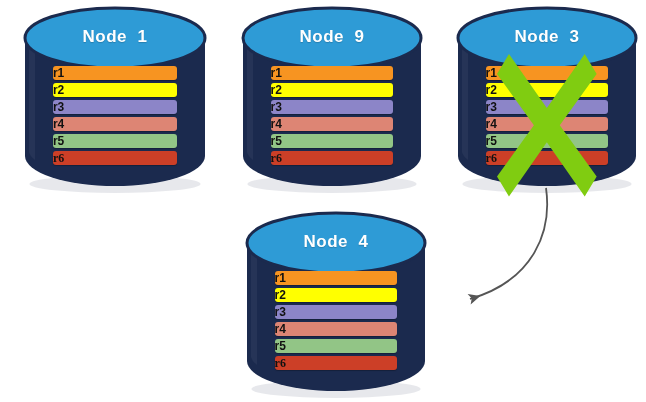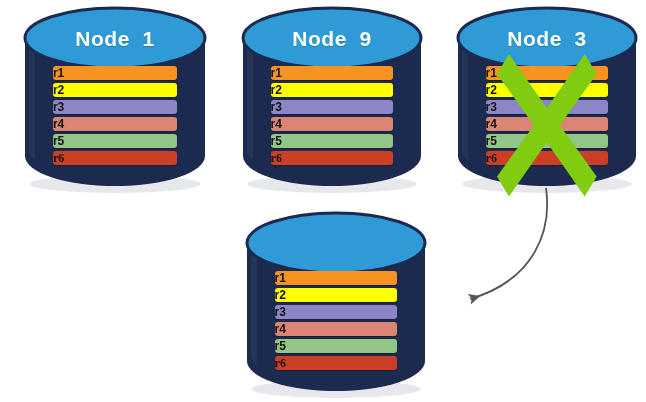--- a/index.html
+++ b/index.html
@@ -28,21 +28,21 @@
     left: 0; top: 0;
     overflow: visible;
   }
   .node-title {
     position: absolute;
     left: 0;
     width: 100%;
     text-align: center;
     color: #ffffff;
     font-weight: bold;
-    font-size: 21px;
+    font-size: 17px;
     letter-spacing: 0.5px;
     white-space: pre;
     text-shadow: 0 1px 1px rgba(0,0,0,0.18);
     pointer-events: none;
   }
   .rows {
     position: absolute;
     left: 0;
     width: 100%;
     display: flex;
@@ -170,20 +170,21 @@
         <path d="M 12 0 L 50 38 L 88 0 L 100 14 L 63 50 L 100 86 L 88 100 L 50 62 L 12 100 L 0 86 L 37 50 L 0 14 Z" fill="#80CC11"></path>
       </svg>
     </div>
     <div class="node" style="left: 247px; top: 213px; width: 178px; height: 178px;">
       <svg class="node-svg" width="178" height="186" viewBox="0 0 178 186">
         <ellipse cx="89" cy="176" rx="84.55" ry="9" fill="rgba(120,130,150,0.18)"></ellipse>
         <path d="M 0 30 L 0 148 A 89 30 0 0 0 178 148 L 178 30 Z" fill="#1B2A4E"></path>
         <path d="M 4 30 L 4 144 A 85 26 0 0 0 10 152 L 10 30 Z" fill="rgba(255,255,255,0.05)"></path>
         <ellipse cx="89" cy="30" rx="89" ry="30" fill="#2E9BD6" stroke="#1B2A4E" stroke-width="3"></ellipse>
       </svg>
+      <div class="node-title" style="top: 19px;">Node  4</div>
       <div class="rows" style="top: 58px; padding-left: 27.59px; padding-right: 27.59px; box-sizing: border-box;">
         <div class="row-band" style="background: rgb(247, 148, 33);">
           <span class="row-label">r1</span>
         </div>
         <div class="row-band" style="background: rgb(255, 255, 0);">
           <span class="row-label">r2</span>
         </div>
         <div class="row-band" style="background: rgb(140, 133, 200);">
           <span class="row-label">r3</span>
         </div>

